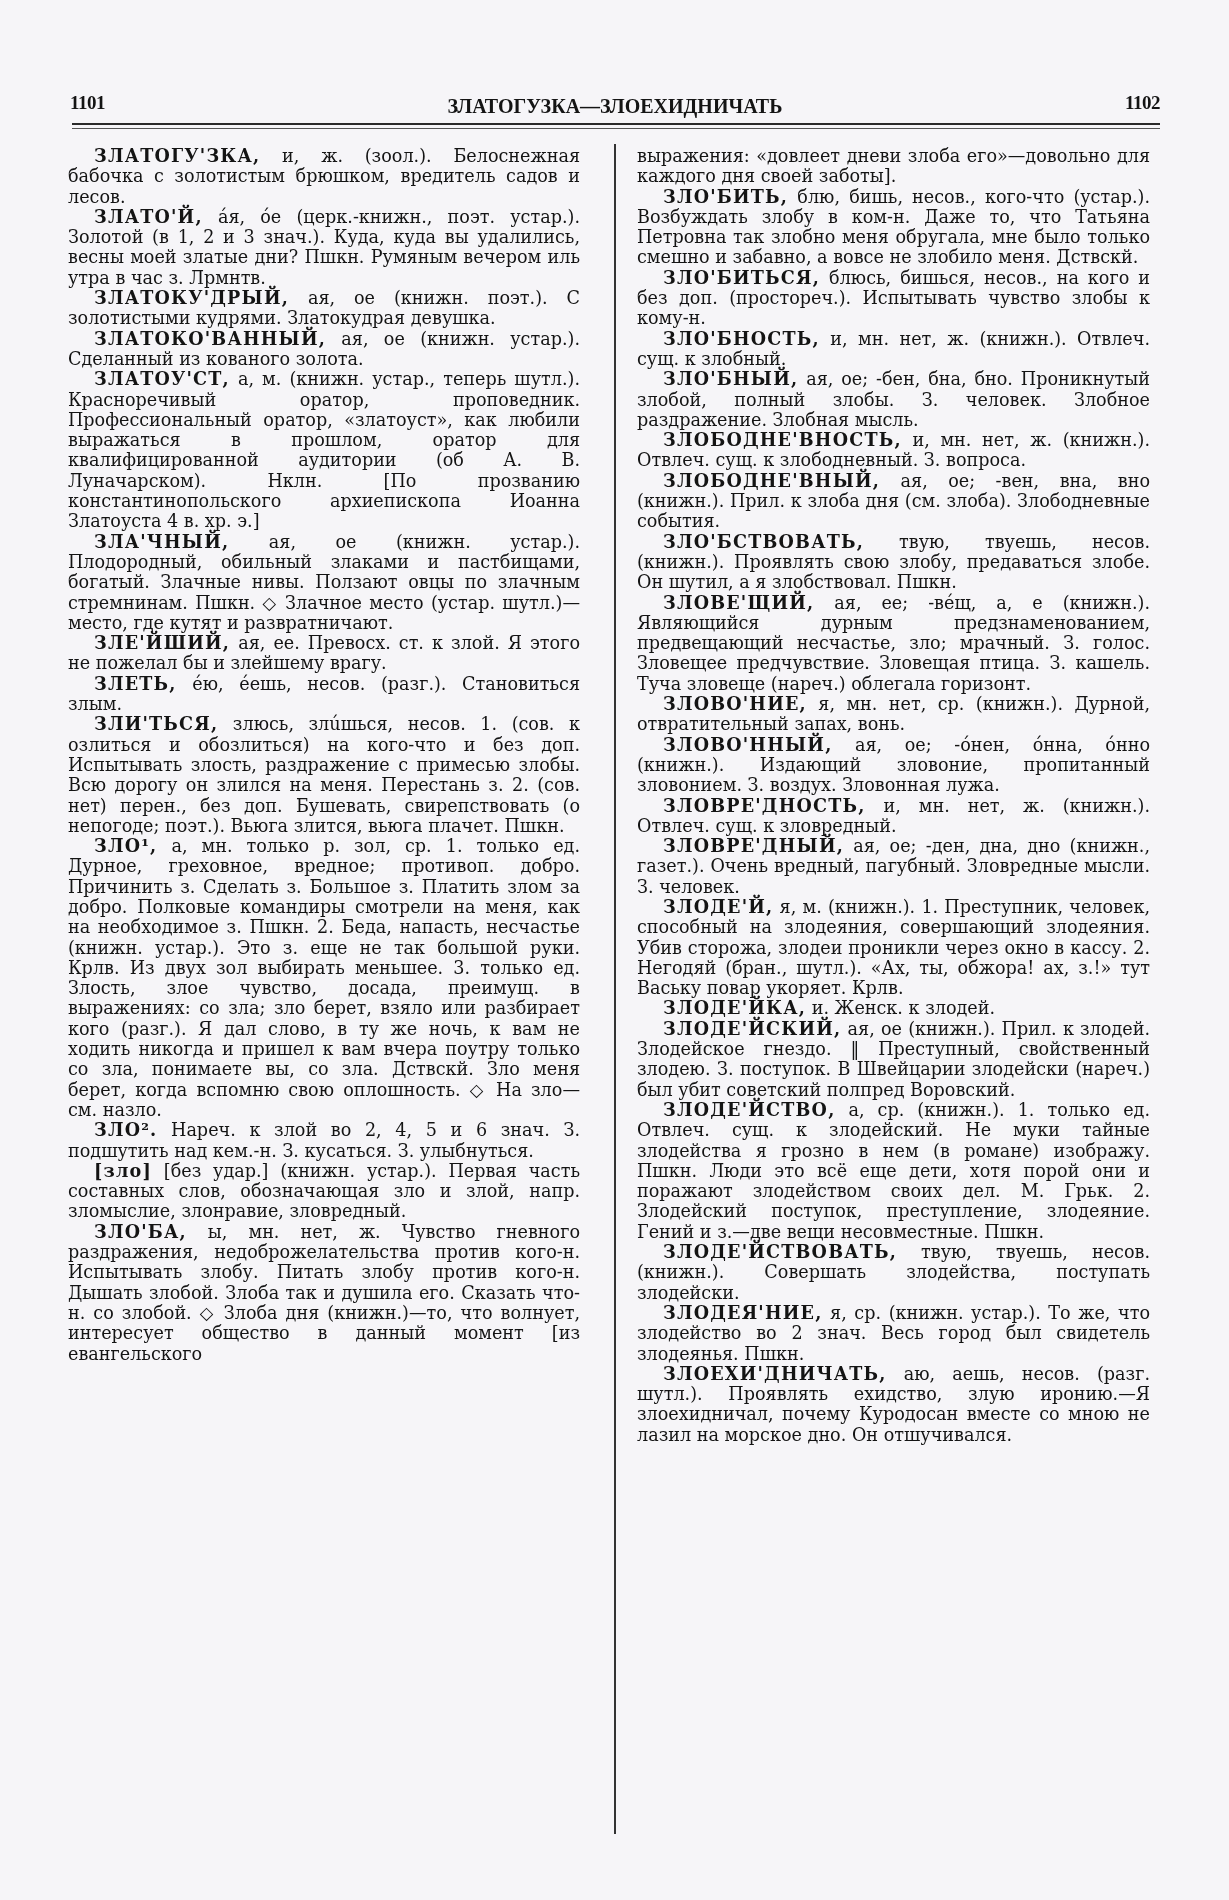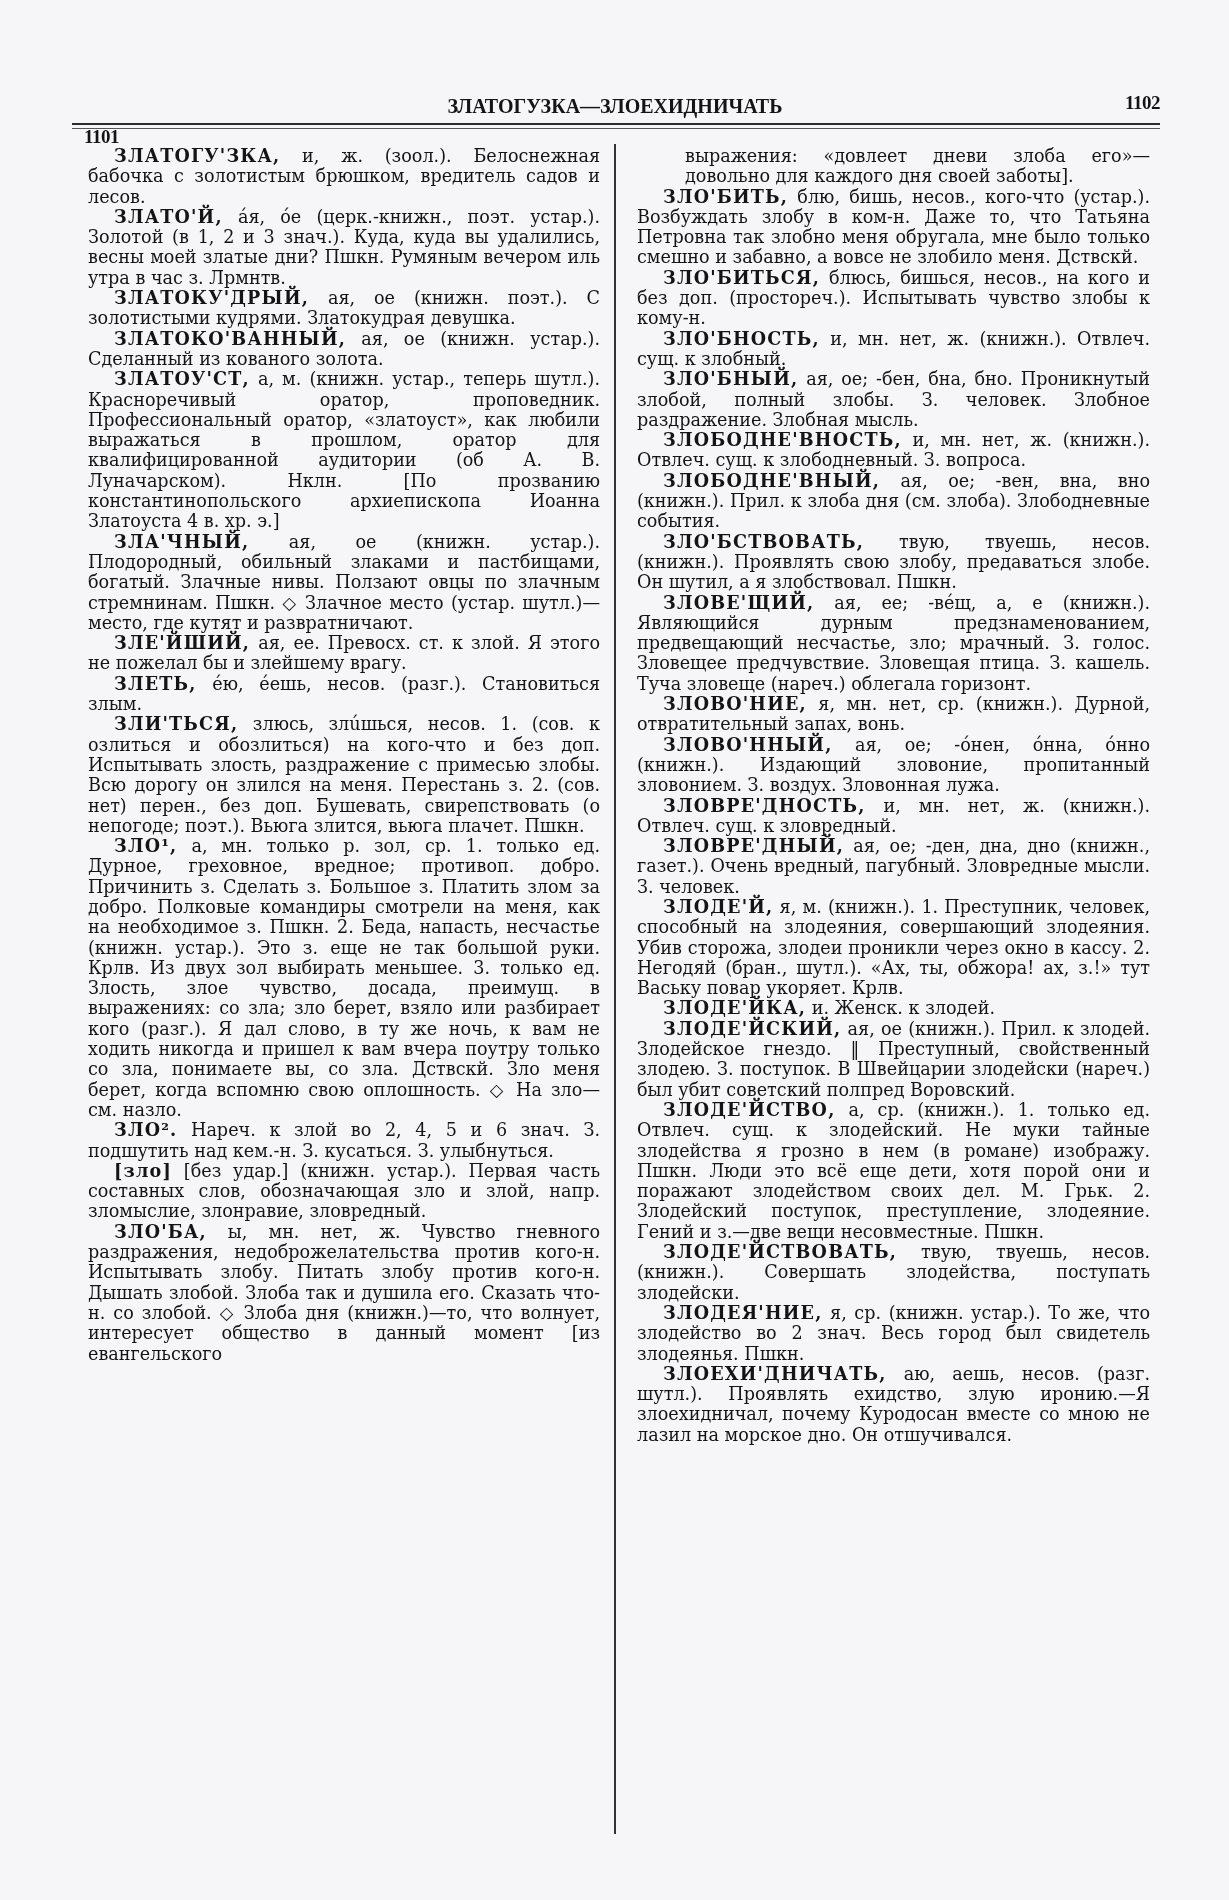--- a/index.html
+++ b/index.html
@@ -9,37 +9,37 @@
     color: #141414;
     font-family: "DejaVu Serif", "Liberation Serif", serif;
     position: relative;
     overflow: hidden;
   }
   .header {
     position: absolute; left: 70px; top: 92px; width: 1090px; height: 26px;
     font-weight: bold;
   }
   .pnum { position: absolute; top: 0; font-size: 19px; letter-spacing: -0.5px; font-family: "Liberation Serif", serif; font-weight: bold; }
-  .pnum.left { left: 14px; margin-top: 34px; }
+  .pnum.left { left: 0; }
   .pnum.right { right: 0; }
   .running { position: absolute; left: 0; right: 0; top: 3px; text-align: center; font-size: 20px; font-family: "Liberation Serif", serif; letter-spacing: 0px; }
   .rule { position: absolute; left: 72px; width: 1088px; height: 2px; background: #2a2a2a; }
   .rule.r1 { top: 123px; }
   .rule.r2 { top: 128px; height: 1px; background: #555; }
   .col {
     position: absolute; top: 146px;
     font-size: 17.6px; line-height: 20.3px;
     text-align: justify;
     hyphens: manual;
   }
-  .col.left { left: 88px; width: 512px; }
+  .col.left { left: 68px; width: 512px; }
   .col.right { left: 637px; width: 513px; }
   .col-rule { position: absolute; left: 614px; top: 144px; width: 2px; height: 1690px; background: #333; }
   .entry { text-indent: 26px; margin: 0; }
-  .entry.cont { text-indent: 0; margin-left: 48px; }
+  .entry.cont { text-indent: 0; }
   .hw { font-weight: bold; letter-spacing: 1.2px; font-family: "DejaVu Serif", serif; }
 </style>
 </head>
 <body>
 
 <div class="header">
   <span class="pnum left">1101</span>
   <div class="running">ЗЛАТОГУЗКА—ЗЛОЕХИДНИЧАТЬ</div>
   <span class="pnum right">1102</span>
 </div>

